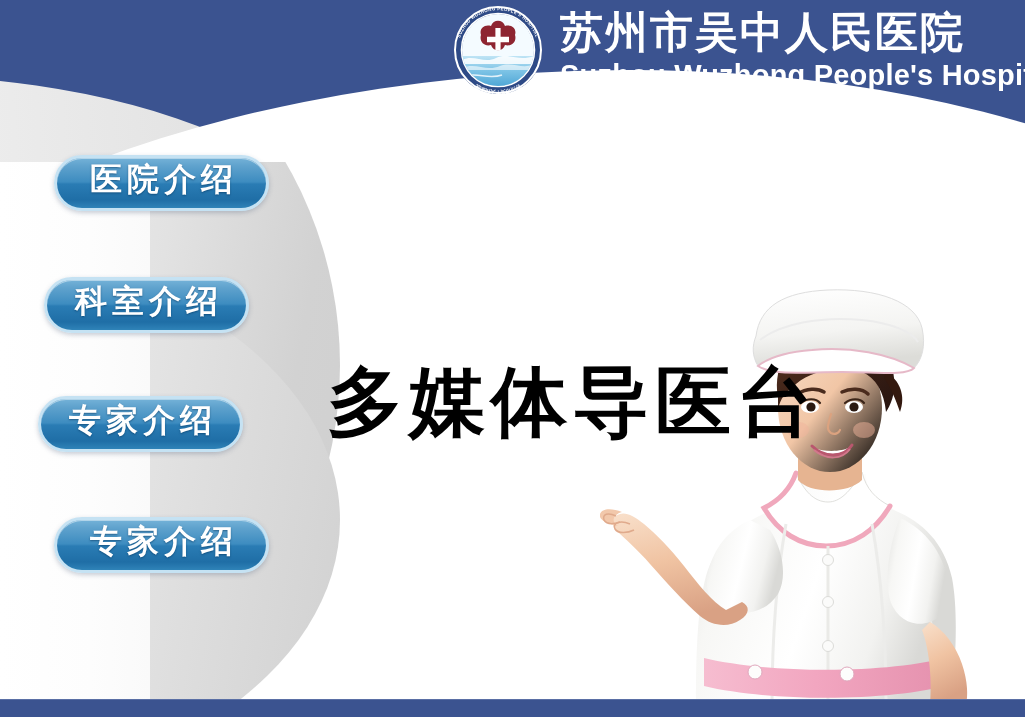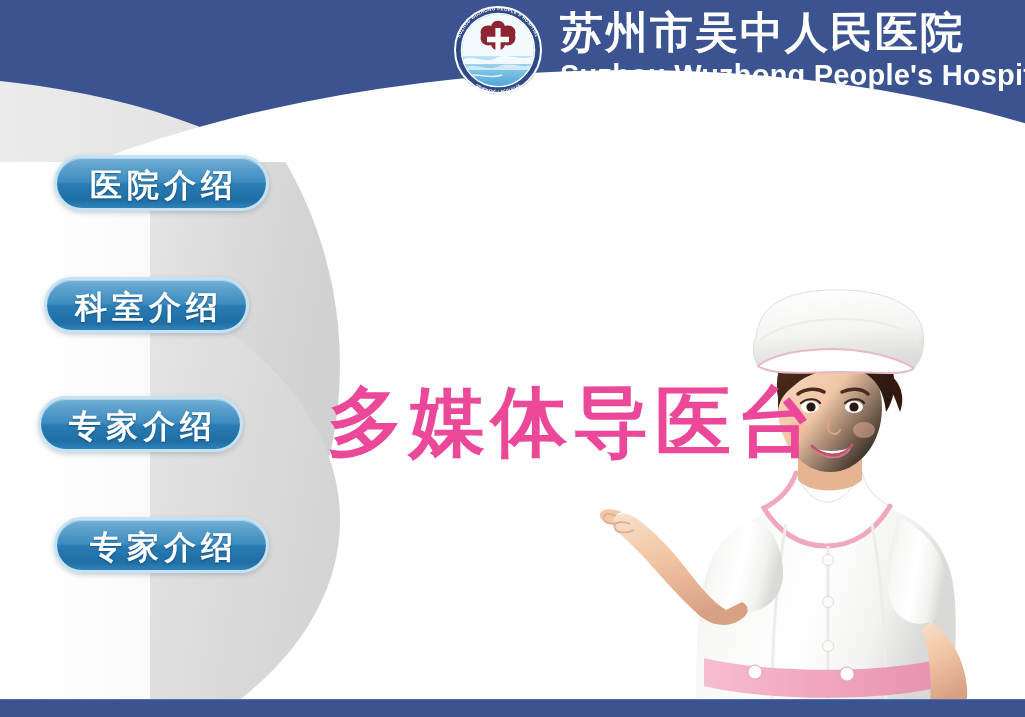--- a/index.html
+++ b/index.html
@@ -155,21 +155,21 @@
         #74b2d8 0%,
         #5fa2cd 16%,
         #3d8cc0 48%,
         #2a7cb4 52%,
         #1f6ea6 84%,
         #2f83b8 100%);
     border: 3px solid #c5e2f3;
     box-shadow: 0 2px 5px rgba(60,80,110,0.28),
                 inset 0 1px 0 rgba(255,255,255,0.45);
     display: flex;
-    align-items: flex-end;
+    align-items: flex-start;
     justify-content: center;
     box-sizing: border-box;
     cursor: pointer;
   }
   .nav-btn span {
     color: #ffffff;
     font-size: 32px;
     font-weight: 700;
     letter-spacing: 5px;
     text-indent: 5px;
@@ -180,28 +180,27 @@
   #btn0 { left: 54px;  top: 155px; width: 215px; }
   #btn1 { left: 44px;  top: 277px; width: 205px; }
   #btn2 { left: 38px;  top: 396px; width: 205px; }
   #btn3 { left: 54px;  top: 517px; width: 215px; }
 
   
   .main-title {
     position: absolute;
     left: 327px;
     top: 356px;
-    color: #ec4899;
+    color: #000000;
     font-size: 76px;
     font-weight: 700;
     letter-spacing: 6px;
     line-height: 92px;
     white-space: nowrap;
     font-family: "DejaVu Sans", "Liberation Sans", sans-serif;
-    margin-top: 20px;
   }
 
   
   .nurse {
     position: absolute;
     left: 600px;
     top: 280px;
     width: 425px;
     height: 425px;
   }

